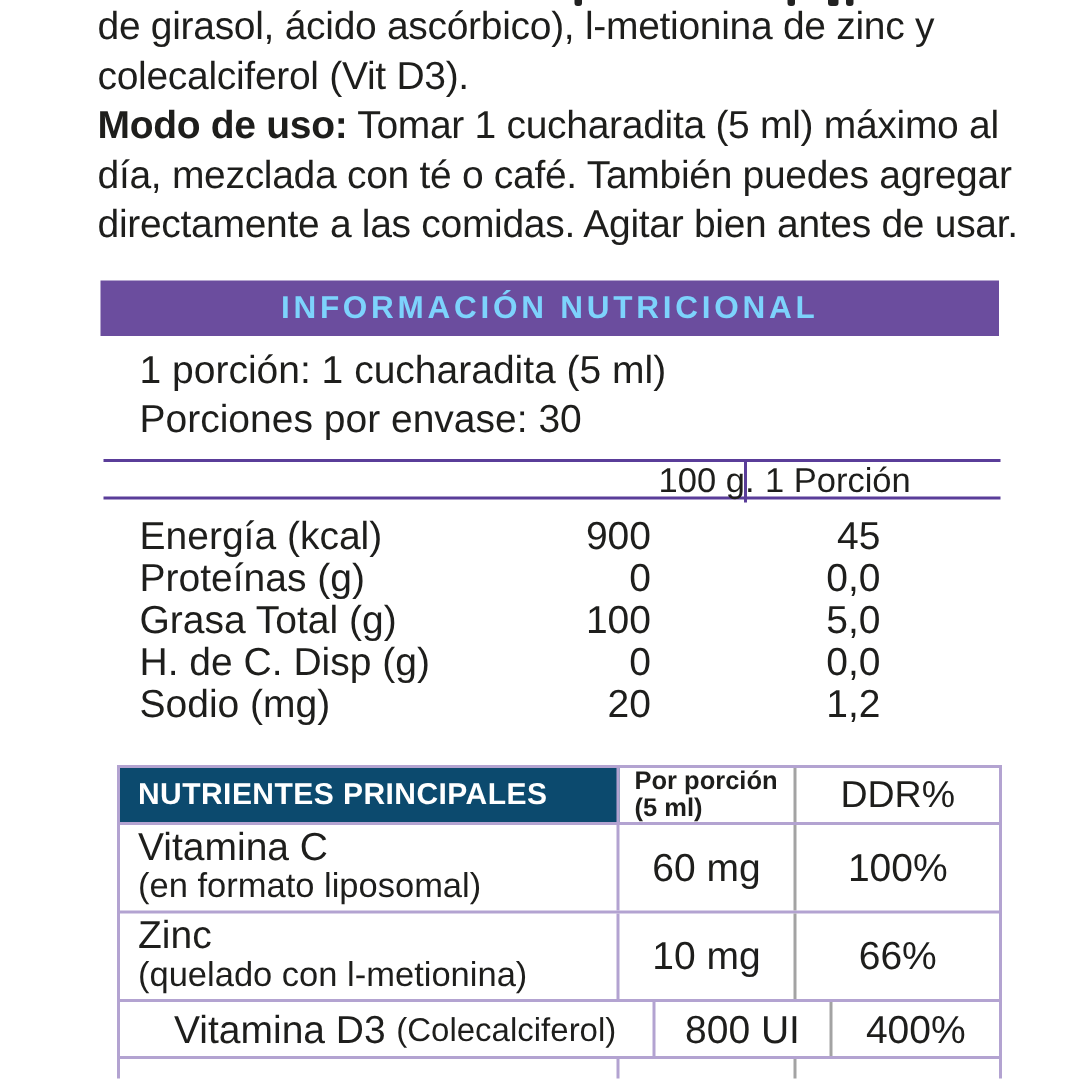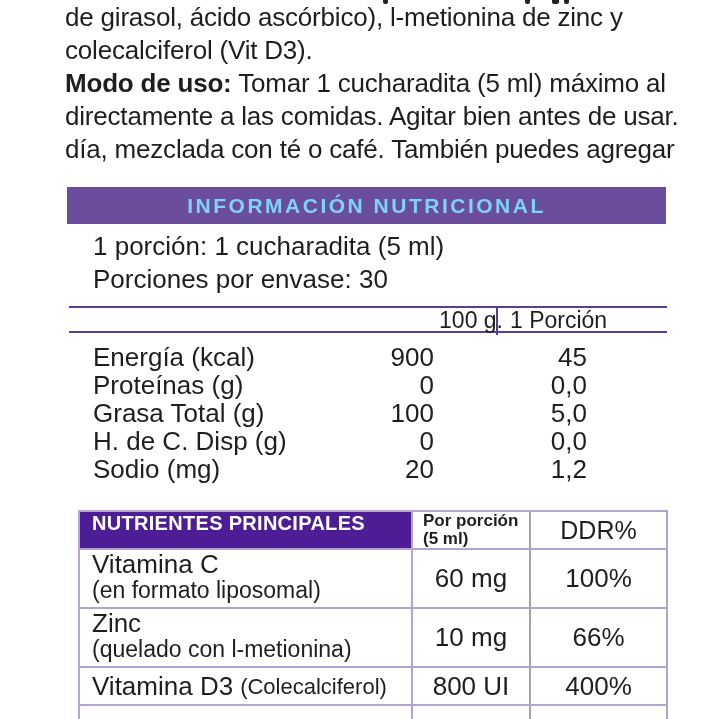--- a/index.html
+++ b/index.html
@@ -45,52 +45,52 @@
     position:absolute;left:78px;top:510px;width:586px;
     border:2px solid #B3A3D1;border-bottom:none;
   }
   .t2-row{display:flex;border-bottom:2px solid #B3A3D1;}
   .t2 .c1{width:333px;border-right:2px solid #B3A3D1;box-sizing:border-box;padding-left:12px;}
   .t2 .c2{width:118px;border-right:2px solid #a3a3a3;box-sizing:border-box;
           display:flex;align-items:center;justify-content:center;}
   .t2 .c3{flex:1;display:flex;align-items:center;justify-content:center;}
   .t2-hdr{height:36px;}
   .t2-hdr .c1{
-    background:#4c1d95;color:#fff;font-weight:bold;font-size:20px;letter-spacing:0.3px;
-    display:flex;align-items:flex-start;white-space:nowrap;
+    background:#0c4a6e;color:#fff;font-weight:bold;font-size:20px;letter-spacing:0.3px;
+    display:flex;align-items:center;white-space:nowrap;
   }
   .t2-hdr .c2{
     flex-direction:column;align-items:flex-start;justify-content:center;
     padding-left:10px;font-weight:bold;font-size:17px;line-height:18px;
   }
   .t2-hdr .c3{font-size:25px;}
   .t2-r{height:57px;}
   .t2-r .c1{display:flex;flex-direction:column;justify-content:flex-start;}
   .t2-r .name{font-size:26px;line-height:28px;white-space:nowrap;}
   .t2-r .detail{font-size:23px;line-height:25px;white-space:nowrap;}
   .t2-r .val{font-size:26px;}
   .t2-r3{height:36px;}
-  .t2-r3 .c1{flex-direction:row;align-items:center;white-space:nowrap;}
+  .t2-r3 .c1{flex-direction:row;align-items:center;white-space:nowrap;margin-left:24px;}
   .t2-r3 .detail{font-size:22px;margin-left:7px;}
   .t2-r4{height:30px;}
 </style>
 </head>
 <body>
 
 <div class="frag" style="left:383px;width:5px;"></div>
 <div class="frag" style="left:525px;width:5px;"></div>
 <div class="frag" style="left:552px;width:7px;"></div>
 <div class="frag" style="left:564px;width:5px;"></div>
 
 <div class="intro">
   <div class="ln">de girasol, ácido ascórbico), l-metionina de zinc y</div>
   <div class="ln">colecalciferol (Vit D3).</div>
   <div class="ln"><span class="bold">Modo de uso:</span><span> Tomar 1 cucharadita (5 ml) máximo al</span></div>
+  <div class="ln">día, mezclada con té o café. También puedes agregar</div>
   <div class="ln">directamente a las comidas. Agitar bien antes de usar.</div>
-  <div class="ln">día, mezclada con té o café. También puedes agregar</div>
 </div>
 
 <div class="nut-bar">
   <span>INFORMACIÓN NUTRICIONAL</span>
 </div>
 
 <div class="servings">
   <div class="ln">1 porción: 1 cucharadita (5 ml)</div>
   <div class="ln">Porciones por envase: 30</div>
 </div>

